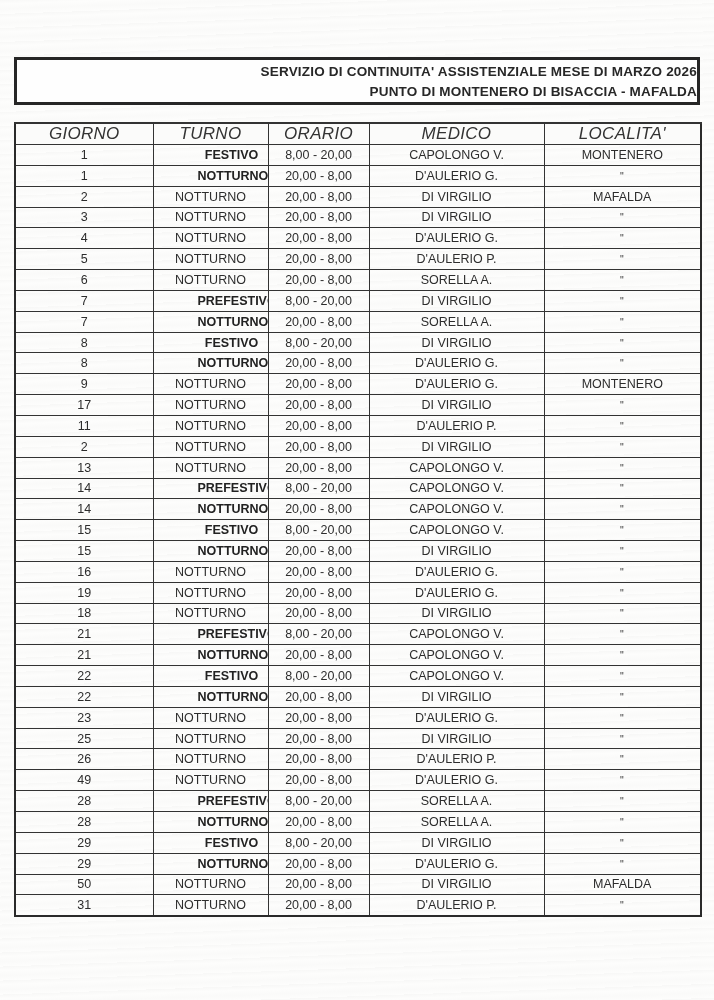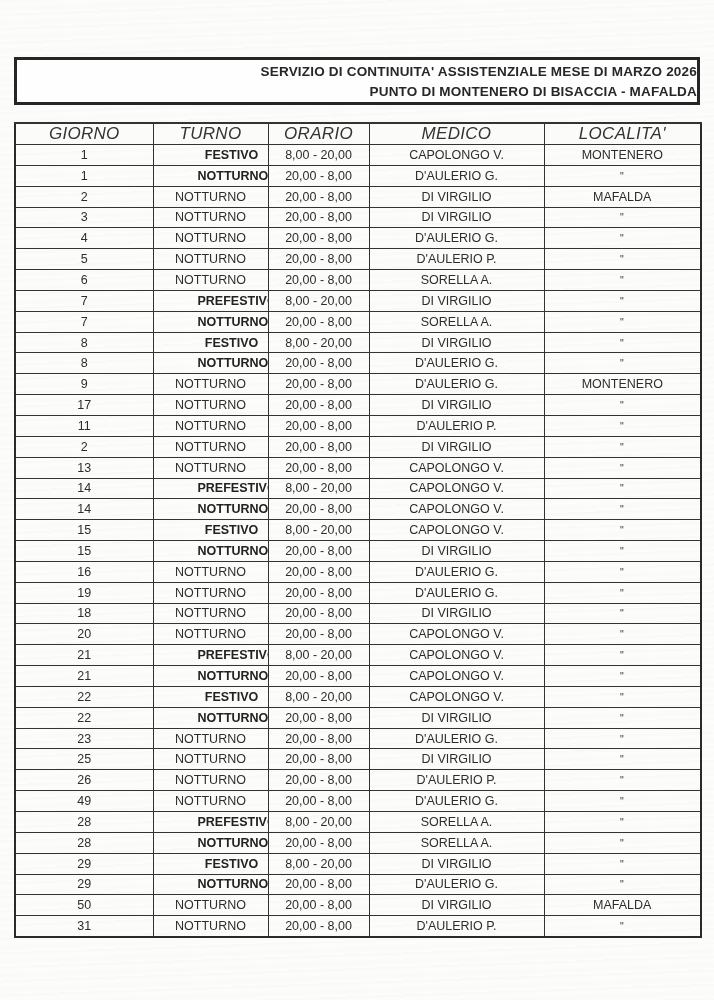--- a/index.html
+++ b/index.html
@@ -283,27 +283,20 @@
             <td class="ditto">"</td>
           </tr>
           <tr>
             <td>18</td>
             <td>NOTTURNO</td>
             <td>20,00 - 8,00</td>
             <td>DI VIRGILIO</td>
             <td class="ditto">"</td>
           </tr>
           <tr>
-            <td>20</td>
-            <td>NOTTURNO</td>
-            <td>20,00 - 8,00</td>
-            <td>CAPOLONGO V.</td>
-            <td class="ditto">"</td>
-          </tr>
-          <tr>
             <td>21</td>
             <td class="bold">PREFESTIVO</td>
             <td>8,00 - 20,00</td>
             <td>CAPOLONGO V.</td>
             <td class="ditto">"</td>
           </tr>
           <tr>
             <td>21</td>
             <td class="bold">NOTTURNO</td>
             <td>20,00 - 8,00</td>

